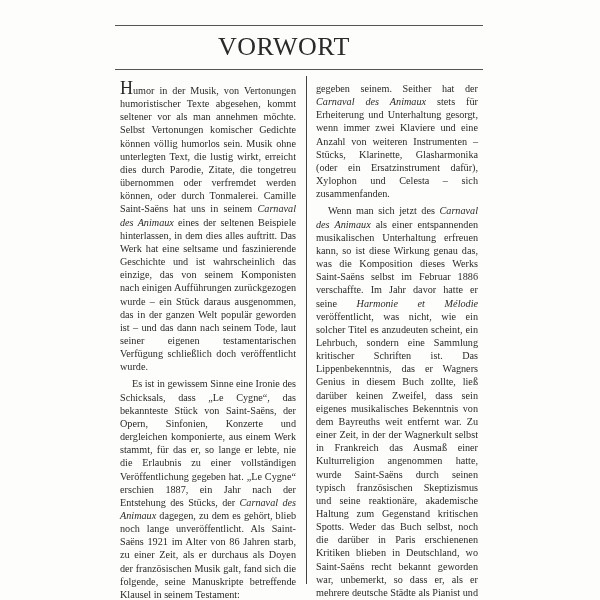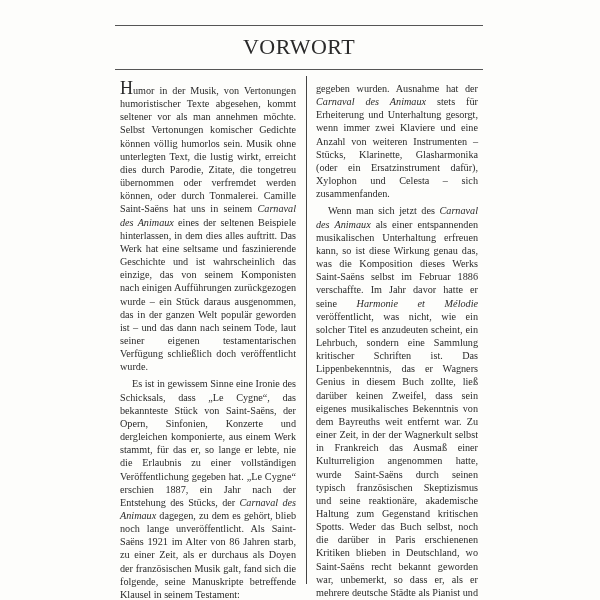--- a/index.html
+++ b/index.html
@@ -10,23 +10,23 @@
     color: #2a2a2a;
     position: relative;
   }
   .rule {
     position: absolute; left: 115px; width: 368px; height: 1px;
     background: #555;
   }
   .rule.top { top: 25px; }
   .rule.bottom { top: 69px; }
   .title {
-    position: absolute; top: 34px; left: 115px; width: 368px;
+    position: absolute; top: 34px; left: 100px; width: 368px;
     text-align: center;
-    font-size: 22px; letter-spacing: 0.5px; color: #2a2a2a;
+    font-size: 26px; letter-spacing: 0.5px; color: #2a2a2a;
     line-height: 26px;
   }
   .col {
     position: absolute; top: 78px;
     font-size: 10.2px; line-height: 13.15px;
     text-align: justify;
     hyphens: manual;
   }
   .col.left { left: 116px; width: 184px; }
   .col.right { left: 312px; width: 170px; }
@@ -50,15 +50,15 @@
 <div class="col left">
   <p><span class="dropcap">H</span><span>umor in der Musik, von Vertonungen humo­ristischer Texte abgesehen, kommt seltener vor als man annehmen möchte. Selbst Vertonungen komischer Gedichte können völlig humorlos sein. Musik ohne unterlegten Text, die lustig wirkt, erreicht dies durch Parodie, Zitate, die tongetreu übernommen oder verfremdet werden können, oder durch Tonmalerei. Camille Saint-Saëns hat uns in seinem </span><i>Carnaval des Animaux</i><span> eines der seltenen Beispiele hinterlassen, in dem dies alles auftritt. Das Werk hat eine seltsame und faszinierende Geschichte und ist wahr­scheinlich das einzige, das von seinem Kom­ponisten nach einigen Aufführungen zurückge­zogen wurde – ein Stück daraus ausgenommen, das in der ganzen Welt populär geworden ist – und das dann nach seinem Tode, laut seiner ei­genen testamentarischen Verfügung schließlich doch veröffentlicht wurde.</span></p>
   <p class="indent"><span>Es ist in gewissem Sinne eine Ironie des Schicksals, dass „Le Cygne“, das bekannteste Stück von Saint-Saëns, der Opern, Sinfonien, Konzerte und dergleichen komponierte, aus einem Werk stammt, für das er, so lange er lebte, nie die Erlaubnis zu einer vollständigen Veröffentlichung gegeben hat. „Le Cygne“ er­schien 1887, ein Jahr nach der Entstehung des Stücks, der </span><i>Carnaval des Animaux</i><span> dagegen, zu dem es gehört, blieb noch lange unveröffent­licht. Als Saint-Saëns 1921 im Alter von 86 Jahren starb, zu einer Zeit, als er durchaus als Doyen der französischen Musik galt, fand sich die folgende, seine Manuskripte betreffende Klausel in seinem Testament:</span></p>
   <p class="quote"><span>„Ich verbiete ausdrücklich die Veröffentlichung aller ungedruckten Werke, mit Affront des </span><i>Carnaval des Animaux</i><span>, der bei meinem üblichen Verleger, MM. Durand et Cie., erscheinen mag.“</span></p>
 
 </div>
 
 <div class="divider"></div>
 
 <div class="col right">
-  <p><span>gegeben wurden. Ausnahme hat der </span><i>Carnaval des Animaux</i><span> stets für Erheiterung und Unterhal­tung gesorgt, wenn immer zwei Klaviere und eine Anzahl von weiteren Instrumenten – Stücks, Klarinette, Glasharmonika (oder ein Ersatz­instrument dafür), Xylophon und Celesta – sich zusammenfanden.</span></p>
+  <p><span>gegeben seinem. Seither hat der </span><i>Carnaval des Animaux</i><span> stets für Erheiterung und Unterhal­tung gesorgt, wenn immer zwei Klaviere und eine Anzahl von weiteren Instrumenten – Stücks, Klarinette, Glasharmonika (oder ein Ersatz­instrument dafür), Xylophon und Celesta – sich zusammenfanden.</span></p>
   <p class="indent"><span>Wenn man sich jetzt des </span><i>Carnaval des Ani­maux</i><span> als einer entspannenden musikalischen Unterhaltung erfreuen kann, so ist diese Wirkung genau das, was die Komposition dieses Werks Saint-Saëns selbst im Februar 1886 verschaffte. Im Jahr davor hatte er seine </span><i>Harmonie et Mélo­die</i><span> veröffentlicht, was nicht, wie ein solcher Titel es anzudeuten scheint, ein Lehrbuch, son­dern eine Sammlung kritischer Schriften ist. Das Lippenbekenntnis, das er Wagners Genius in diesem Buch zollte, ließ darüber keinen Zweifel, dass sein eigenes musikalisches Be­kenntnis von dem Bayreuths weit entfernt war. Zu einer Zeit, in der der Wagnerkult selbst in Frankreich das Ausmaß einer Kulturreligion angenommen hatte, wurde Saint-Saëns durch seinen typisch französischen Skeptizismus und seine reaktionäre, akademische Haltung zum Gegenstand kritischen Spotts. Weder das Buch selbst, noch die darüber in Paris erschienenen Kritiken blieben in Deutschland, wo Saint-Saëns recht bekannt geworden war, unbemerkt, so dass er, als er mehrere deutsche Städte als Pianist und Komponist im Januar 1886 besuchte, von der Presse und von einem Teil der von ihr be­einflussten Bevölkerung oft angefeindet wurde. Wenn ihn auch eine freundliche Aufnahme an einigen Orten dafür entschädigte, war es doch, wie Saint-Saëns’ französischer Biograph Bon­nerot feststellt, „nicht nur, um von der Tournee auszuruhen, sondern ebenso um diesen Affront zu vergessen“, dass er sich in eine kleine öster­reichische Stadt zurückzog, wo er den </span></p>
 </div>
 
 </body></html>

